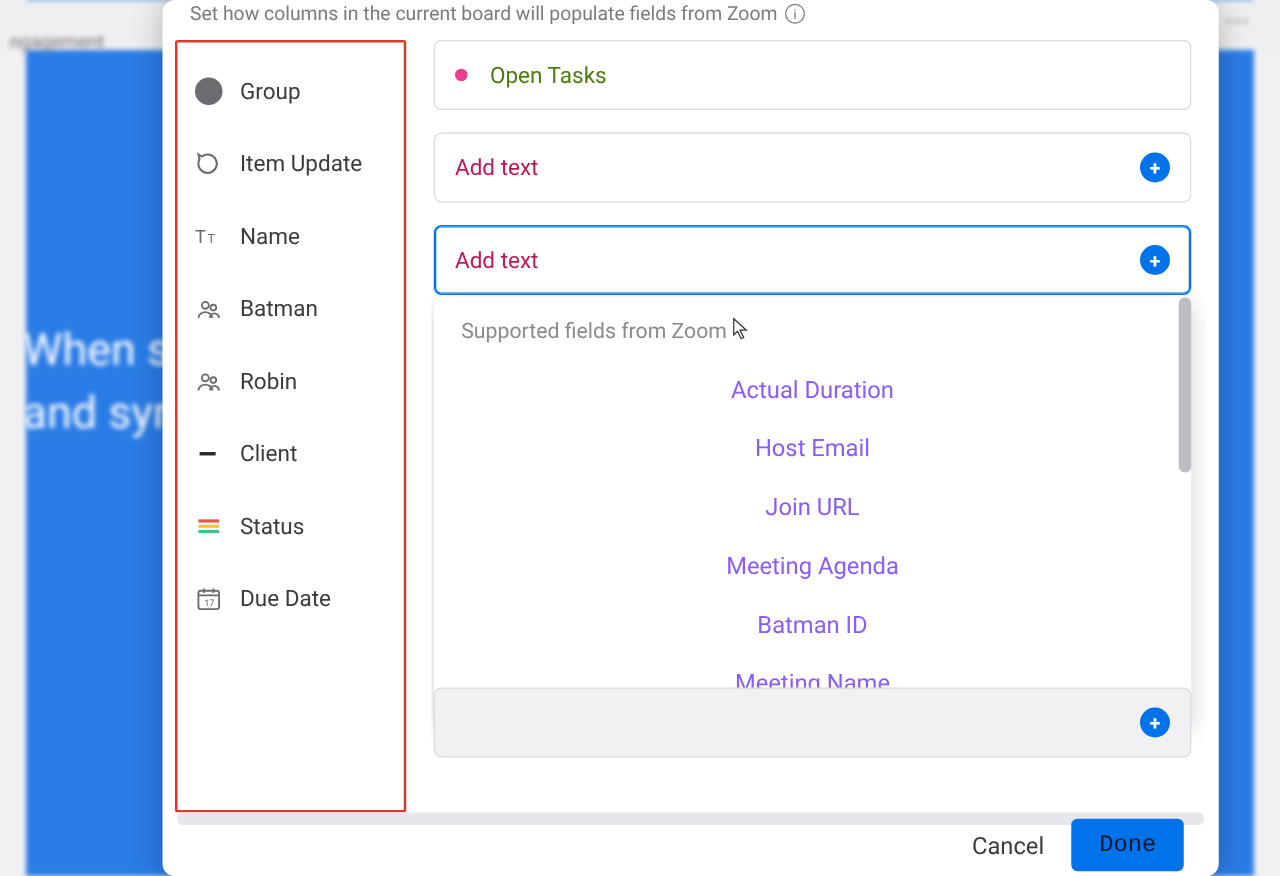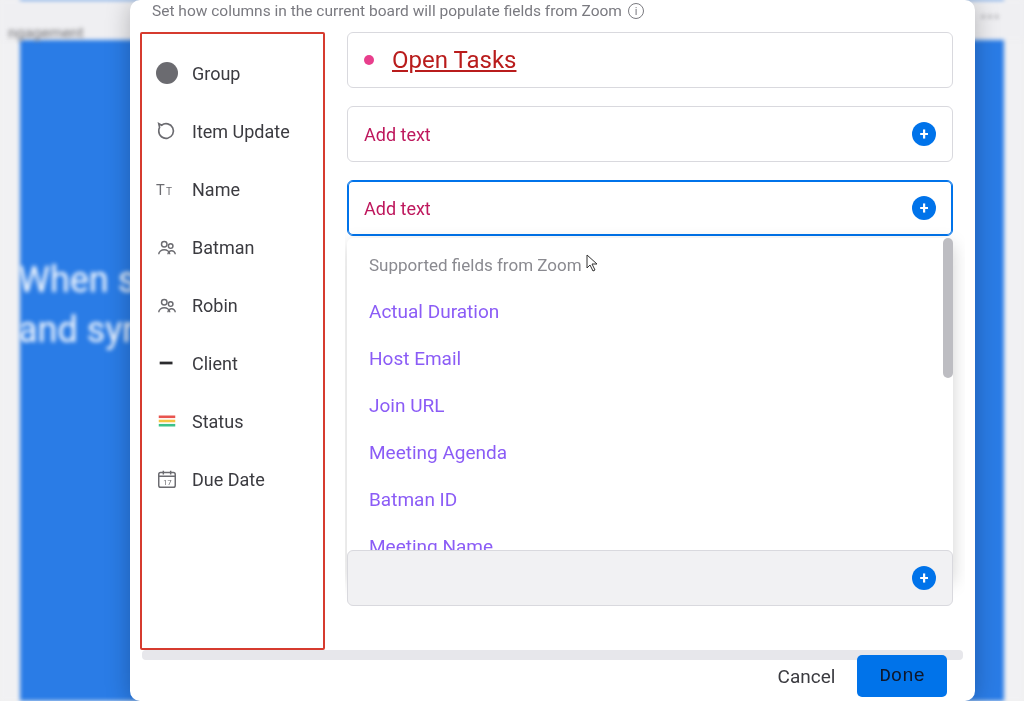--- a/index.html
+++ b/index.html
@@ -63,33 +63,34 @@
   .mainpane {
     flex:1; position:relative; padding: 0 12px 0 2px; overflow:hidden;
   }
   .field-box {
     border: 1px solid #d9d9de; border-radius: 6px;
     height: 56px; display:flex; align-items:center; padding: 0 16px;
     margin-bottom: 18px; background:#fff;
   }
   .field-box.focused { border-color:#0073ea; box-shadow: 0 0 0 1px #0073ea inset; }
   .pink-dot { width:10px; height:10px; border-radius:50%; background:#e83e8c; margin-right:18px; }
-  .field-label { color:#b91c1c; font-size:24px;text-decoration:underline; }
+  .field-label { color:#4d7c0f; font-size:18px; }
   .placeholder { color:#be185d; font-size:18px; flex:1; }
   .plus-btn {
     width:24px; height:24px; border-radius:50%; background:#0073ea;
     display:inline-flex; align-items:center; justify-content:center; color:#fff; font-size:16px; font-weight:700;
     margin-left:auto;
   }
 
   
   .dropdown-card {
     position:absolute; left:2px; right:12px; top:206px;
     background:#fff; border-radius:6px; box-shadow: 0 6px 18px rgba(0,0,0,.18);
     padding: 14px 0 8px 0;
+    text-align: center;
   }
   .dd-header {
     color:#8a8a90; font-size:17px; padding: 2px 22px 12px 22px;
     display:flex; align-items:center; gap:4px;
   }
   .cursor-icon { font-size:16px; color:#555; }
   .dd-item {
     padding: 12px 22px; color:#8b5cf6; font-size:19px;
   }
   .dd-scroll {

